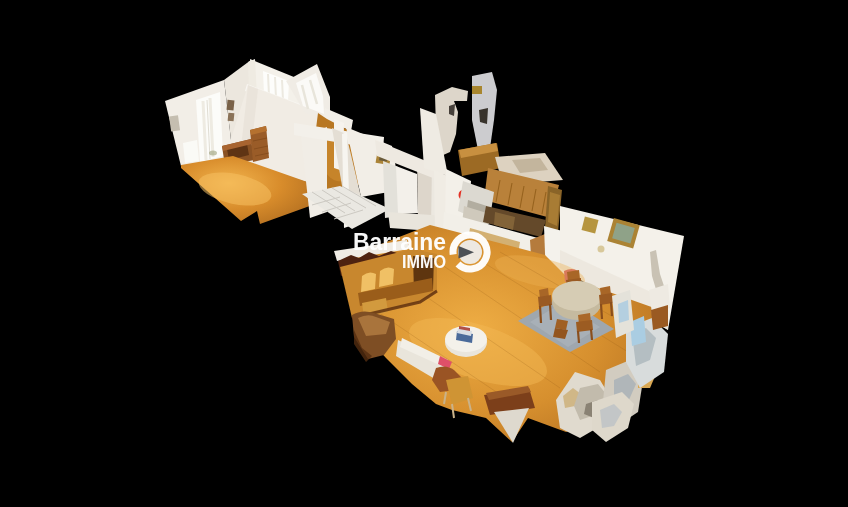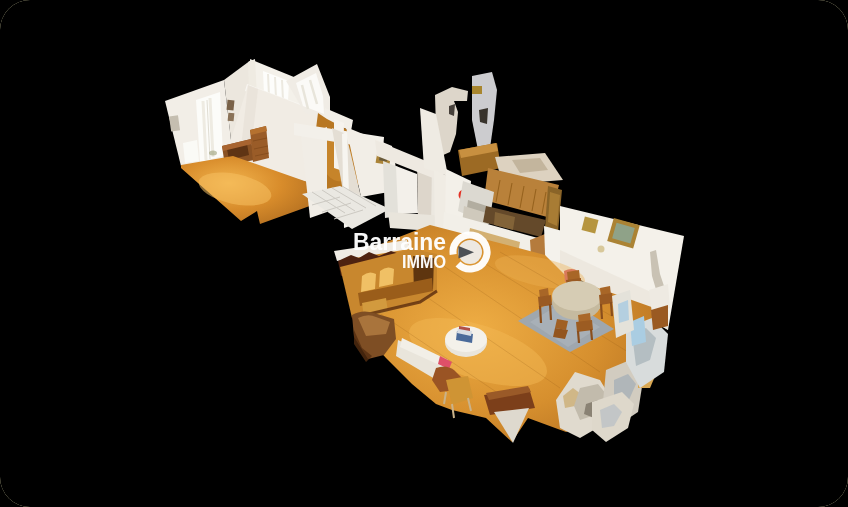--- a/index.html
+++ b/index.html
@@ -1,17 +1,17 @@
 <!DOCTYPE html>
 <html><head>
 <meta charset="utf-8">
 <style>
   html,body{margin:0;padding:0;background:#000;}
   .stage{position:relative;width:848px;height:507px;background:#fef9c3;overflow:hidden;
-         font-family:"Liberation Sans",sans-serif;border-radius:30px;}
+         font-family:"Liberation Sans",sans-serif;}
 </style>
 </head>
 <body>
 
 <div class="stage">
 <svg width="848" height="507" viewBox="0 0 848 507">
 <defs>
   <radialGradient id="floorBed" cx="35%" cy="40%" r="85%">
     <stop offset="0%" stop-color="#f2b44e"></stop>
     <stop offset="45%" stop-color="#d88c2b"></stop>

